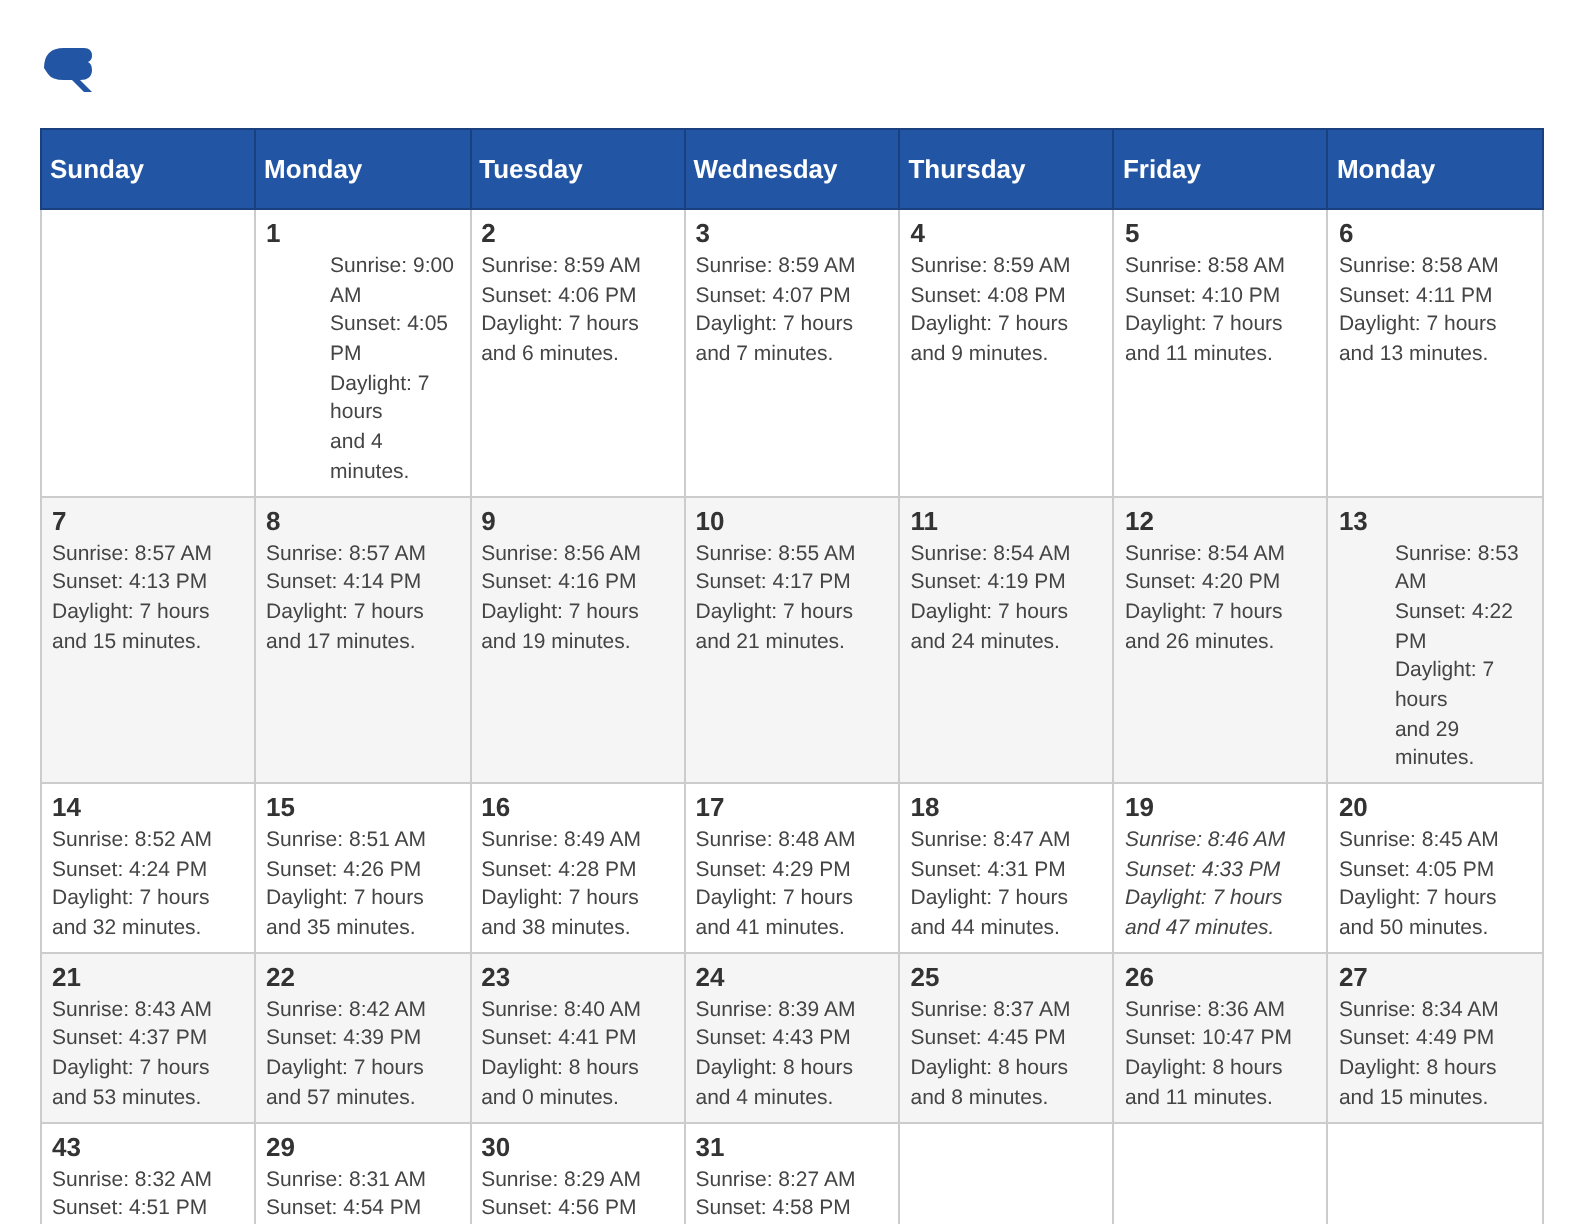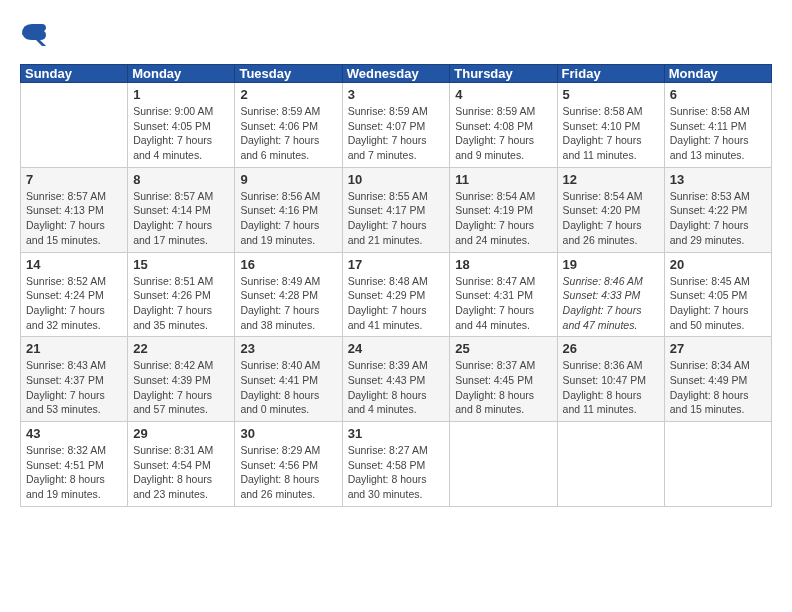--- a/index.html
+++ b/index.html
@@ -48,21 +48,21 @@
       color: #555;
     }
     .calendar {
       width: 100%;
       border-collapse: collapse;
       font-size: 11px;
     }
     .calendar th {
       background: #2255a4;
       color: #fff;
-      padding: 1px 4px;
+      padding: 12px 4px;
       text-align: left;
       font-size: 13px;
       font-weight: bold;
       border: 1px solid #1a4080;
     }
     .calendar td {
       border: 1px solid #ccc;
       padding: 4px 5px;
       vertical-align: top;
       width: 108px;
@@ -118,21 +118,21 @@
         <th>Thursday</th>
         <th>Friday</th>
         <th>Monday</th>
       </tr>
   </thead>
   <tbody id="calendar-body">
   <tr>
         <td class="empty-cell"></td>
         <td>
           <div class="day-number">1</div>
-          <div class="day-info" style="white-space: pre-line;">Sunrise: 9:00 AM
+          <div class="day-info" style="white-space: pre-line; margin-left: 32px;">Sunrise: 9:00 AM
 Sunset: 4:05 PM
 Daylight: 7 hours
 and 4 minutes.</div>
         </td>
         <td>
           <div class="day-number">2</div>
           <div class="day-info" style="white-space: pre-line;">Sunrise: 8:59 AM
 Sunset: 4:06 PM
 Daylight: 7 hours
 and 6 minutes.</div>
@@ -204,21 +204,21 @@
         </td>
         <td>
           <div class="day-number">12</div>
           <div class="day-info" style="white-space: pre-line;">Sunrise: 8:54 AM
 Sunset: 4:20 PM
 Daylight: 7 hours
 and 26 minutes.</div>
         </td>
         <td>
           <div class="day-number">13</div>
-          <div class="day-info" style="white-space: pre-line;">Sunrise: 8:53 AM
+          <div class="day-info" style="white-space: pre-line; margin-left: 28px;">Sunrise: 8:53 AM
 Sunset: 4:22 PM
 Daylight: 7 hours
 and 29 minutes.</div>
         </td>
       </tr>
       <tr>
         <td>
           <div class="day-number">14</div>
           <div class="day-info" style="white-space: pre-line;">Sunrise: 8:52 AM
 Sunset: 4:24 PM

